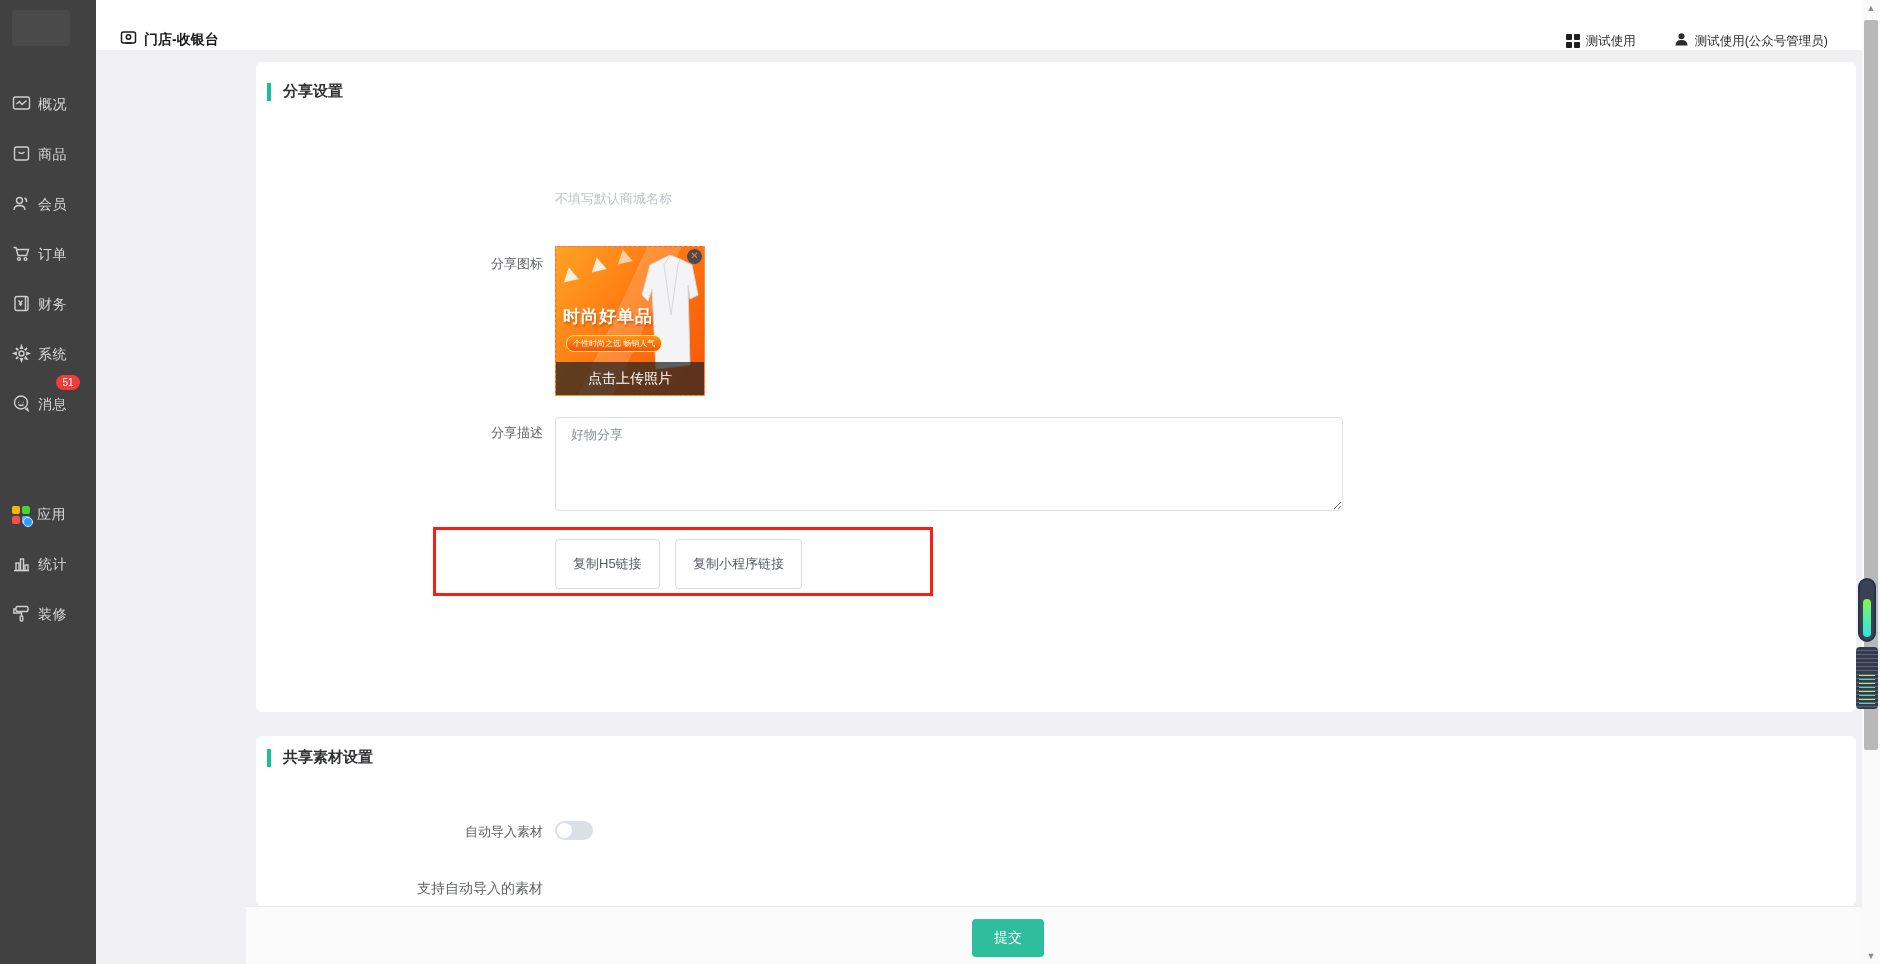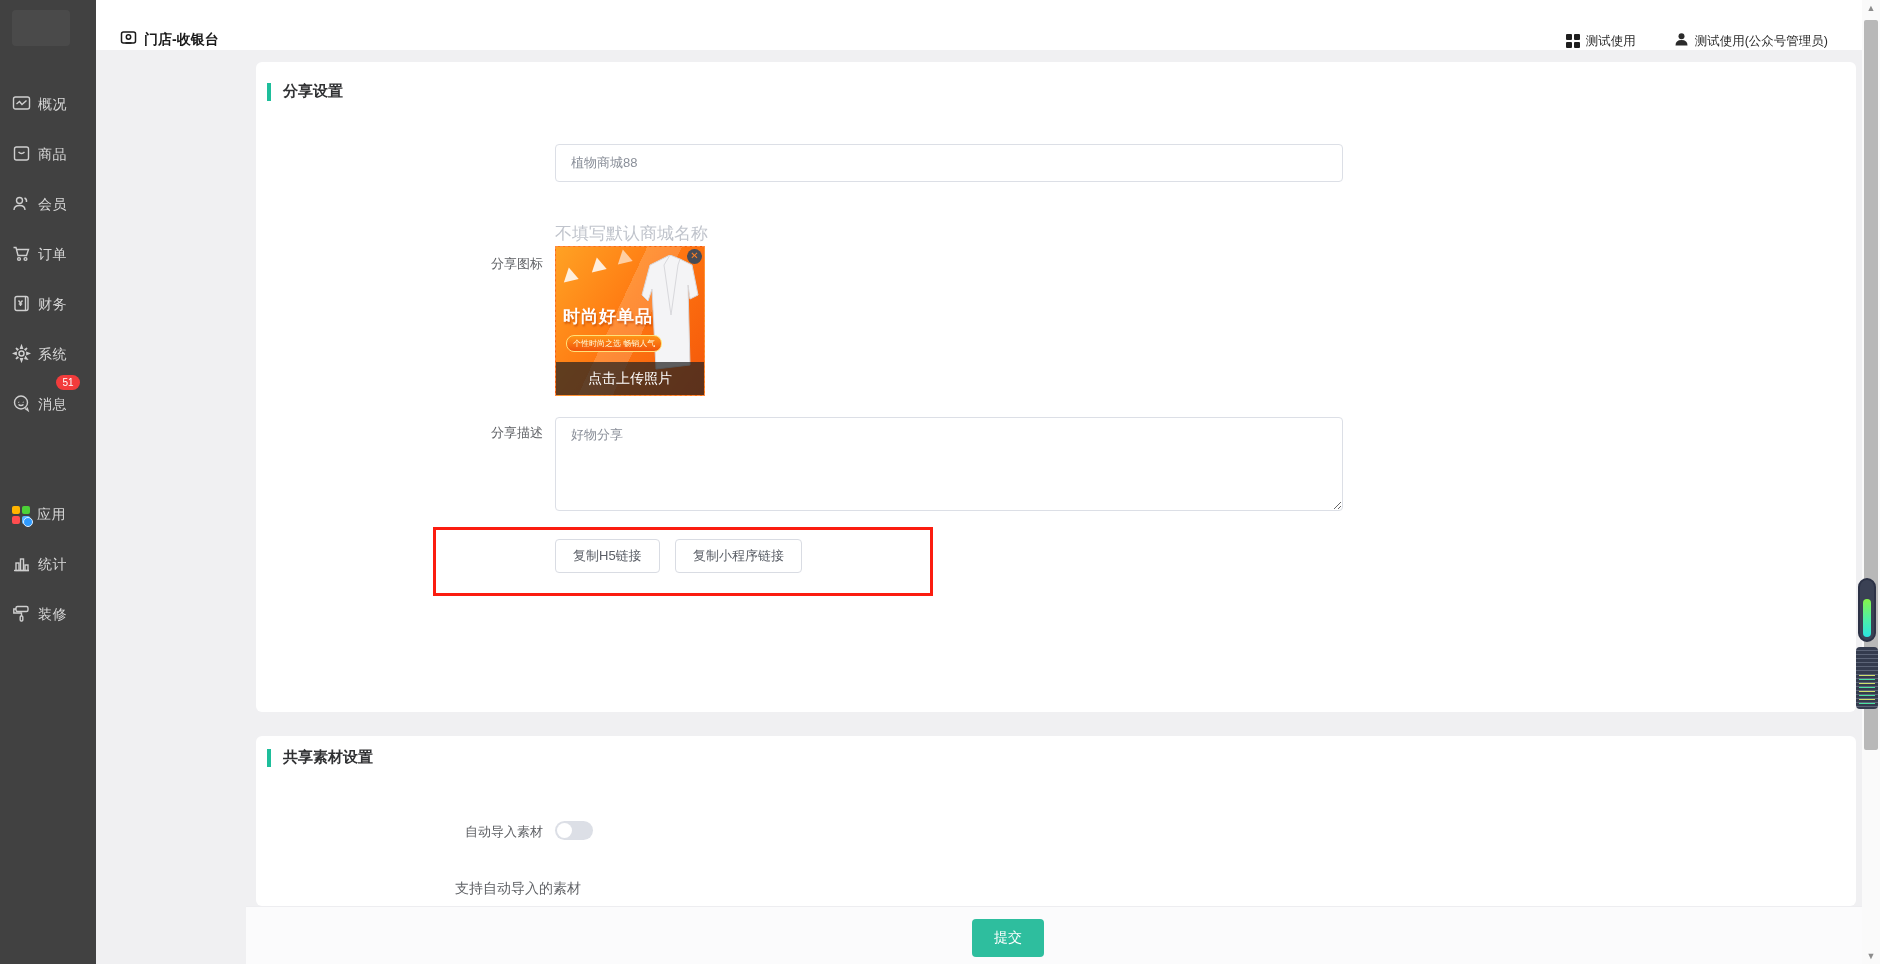--- a/index.html
+++ b/index.html
@@ -47,21 +47,21 @@
   .panel-1 { top:62px; height:650px;padding-left:20px; }
   .panel-2 { top:736px; height:170px; overflow:hidden; }
   .sec-title { position:absolute; left:11px; display:flex; align-items:center; gap:12px; }
   .sec-bar { width:4px; height:18px; background:#1ebe9b; }
   .sec-text { font-size:15px; font-weight:bold; color:#303133; }
 
   .flabel { position:absolute; left:0; width:287px; text-align:right; font-size:13px; color:#606266; }
   .txt-input { position:absolute; left:299px; top:82px; width:788px; height:38px; border:1px solid #dcdfe6;
     border-radius:4px; padding:0 15px; font-size:13px; color:#8a8f99; outline:none;
     font-family:"Liberation Sans","DejaVu Sans",sans-serif; }
-  .hint { position:absolute; left:299px; top:128px; font-size:17px; color:#c0c4cc;margin-top:32px; }
+  .hint { position:absolute; left:299px; top:128px; font-size:13px; color:#c0c4cc; }
 
   
   .uploader { position:absolute; left:299px; top:184px; width:150px; height:150px;
     border:1px dashed #ff8c42; cursor:pointer; overflow:visible;
     background:linear-gradient(125deg,#ffa224 0%,#ff7a12 45%,#f4560a 100%); }
   .uploader .streak { position:absolute; inset:0;
     background:linear-gradient(115deg, transparent 42%, rgba(255,255,255,.16) 42%, rgba(255,255,255,.16) 58%, transparent 58%); }
   .tri { position:absolute; width:0; height:0; border-top:8px solid transparent; border-bottom:8px solid transparent;
     border-left:13px solid rgba(255,255,255,.85); transform:rotate(18deg); }
   .tri.t1 { left:10px; top:22px; } .tri.t2 { left:38px; top:12px; } .tri.t3 { left:64px; top:4px; opacity:.7; }
@@ -73,31 +73,31 @@
   .shirt { position:absolute; right:2px; top:8px; }
   .upl-overlay { position:absolute; left:0; right:0; bottom:0; height:33px; background:rgba(35,35,35,.72);
     color:#fff; font-size:14px; text-align:center; line-height:33px; }
   .upl-close { position:absolute; right:2px; top:2px; width:15px; height:15px; border-radius:50%;
     background:#474b55; color:#ff8126; font-size:10px; line-height:14px; text-align:center; cursor:pointer; }
 
   .txt-area { position:absolute; left:299px; top:355px; width:788px; height:94px; border:1px solid #dcdfe6;
     border-radius:4px; padding:8px 15px; font-size:13px; color:#8a8f99; resize:both; outline:none;
     font-family:"Liberation Sans","DejaVu Sans",sans-serif; }
 
-  .copy-btn { position:absolute; top:477px; height:34px; background:#fff; border:1px solid #d9dce3;
+  .copy-btn { position:absolute; top:477px; height:50px; background:#fff; border:1px solid #d9dce3;
     border-radius:4px; font-size:13px; color:#5a5e66; padding:0 17px; cursor:pointer;
     font-family:"Liberation Sans","DejaVu Sans",sans-serif; }
   .btn-h5 { left:299px; } .btn-mini { left:419px; }
   .red-box { position:absolute; left:177px; top:465px; width:500px; height:69px; border:3px solid #fb1d10; pointer-events:none; }
 
   
   .toggle { position:absolute; left:299px; top:85px; width:38px; height:19px; border-radius:10px;
     background:#dcdfe6; cursor:pointer; }
   .toggle .knob { position:absolute; left:2px; top:2px; width:15px; height:15px; border-radius:50%; background:#fff; }
-  .support-text { position:absolute; left:161px; top:144px; font-size:14px; color:#606266;margin-left:38px; }
+  .support-text { position:absolute; left:161px; top:144px; font-size:14px; color:#606266; }
 
   
   .footer { position:absolute; left:246px; top:906px; right:18px; height:58px; background:#fbfbfc;
     border-top:1px solid #ededf0; z-index:15; }
   .submit-btn { position:absolute; left:726px; top:12px; width:72px; height:38px; background:#2ebe9e;
     border:none; border-radius:4px; color:#fff; font-size:14px; cursor:pointer;
     font-family:"Liberation Sans","DejaVu Sans",sans-serif; }
 
   
   .vscroll { position:absolute; right:0; top:0; width:18px; height:964px; background:#fafafa; z-index:40; }
@@ -246,21 +246,20 @@
     </div>
   </div>
 
 
   <div class="panel panel-1">
     <div class="sec-title" style="top:20px;">
       <span class="sec-bar"></span>
       <span class="sec-text">分享设置</span>
     </div>
 
-    <input class="txt-input" type="text" value="植物商城88" style="">
     <div class="hint">不填写默认商城名称</div>
 
     <div class="flabel" style="top:193px;">分享图标</div>
     <div class="uploader">
       <div class="streak"></div>
       <span class="tri t1"></span>
       <span class="tri t2"></span>
       <span class="tri t3"></span>
       <span class="shirt"><svg width="62" height="118" viewBox="0 0 62 118">
             <path d="M22 4 L30 0 L40 4 L52 10 L58 40 L50 44 L48 30 L50 110 L16 114 L12 34 L8 46 L2 40 L10 10 Z" fill="#f4f4f6" stroke="#d8d8dc" stroke-width="1"></path>

